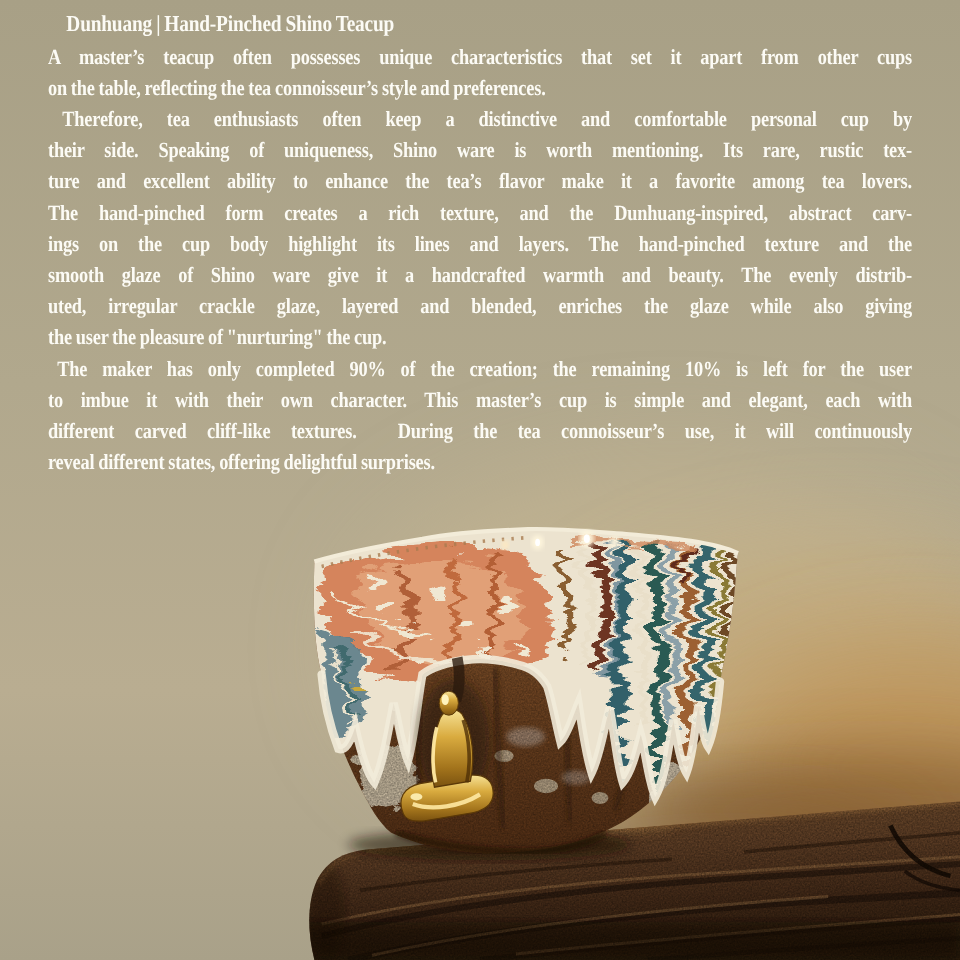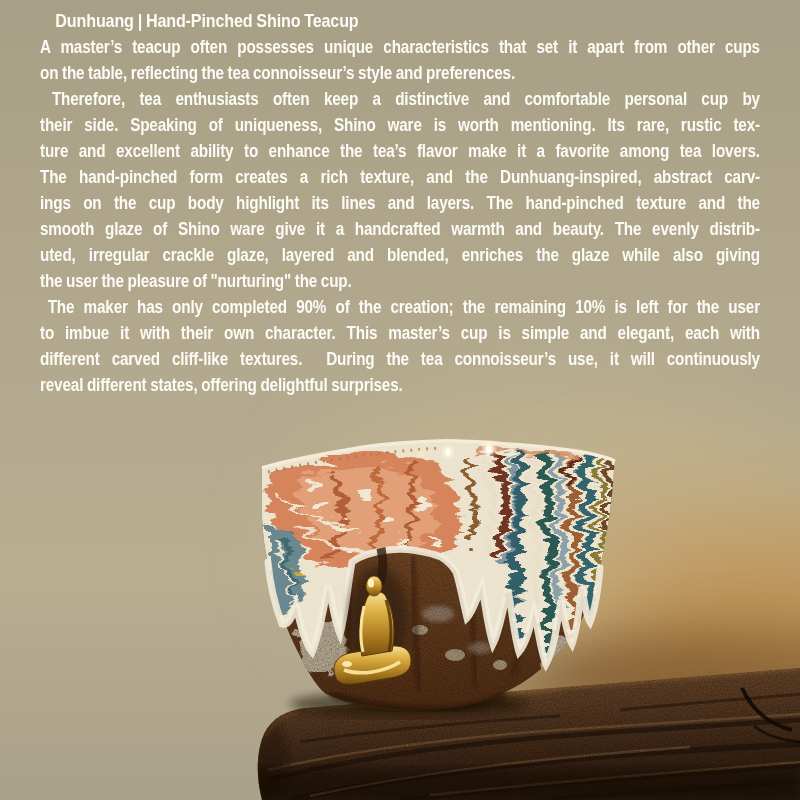--- a/index.html
+++ b/index.html
@@ -1,17 +1,17 @@
 <!DOCTYPE html>
 <html><head>
 <meta charset="utf-8">
 <style>
   html,body{margin:0;padding:0;background:#b0a88d;}
   .stage{position:relative;width:800px;height:800px;overflow:hidden;
-         font-family:Liberation Sans, sans-serif;}
+         font-family:Liberation Serif, serif;}
   .photo{position:absolute;left:0;top:0;width:800px;height:800px;display:block;}
   .copy{position:absolute;left:40px;top:8px;width:847px;
         transform:scaleX(0.85);transform-origin:0 0;
         color:#fcfbf5;font-weight:bold;font-size:18px;line-height:26px;
         letter-spacing:-0.2px;word-spacing:-0.5px;}
   .ln{white-space:pre-wrap;}
   .title{padding-left:18px;font-size:19px;}
   .j{text-align:justify;text-align-last:justify;}
   .ind14{text-indent:14px;}
   .ind9{text-indent:9px;}

